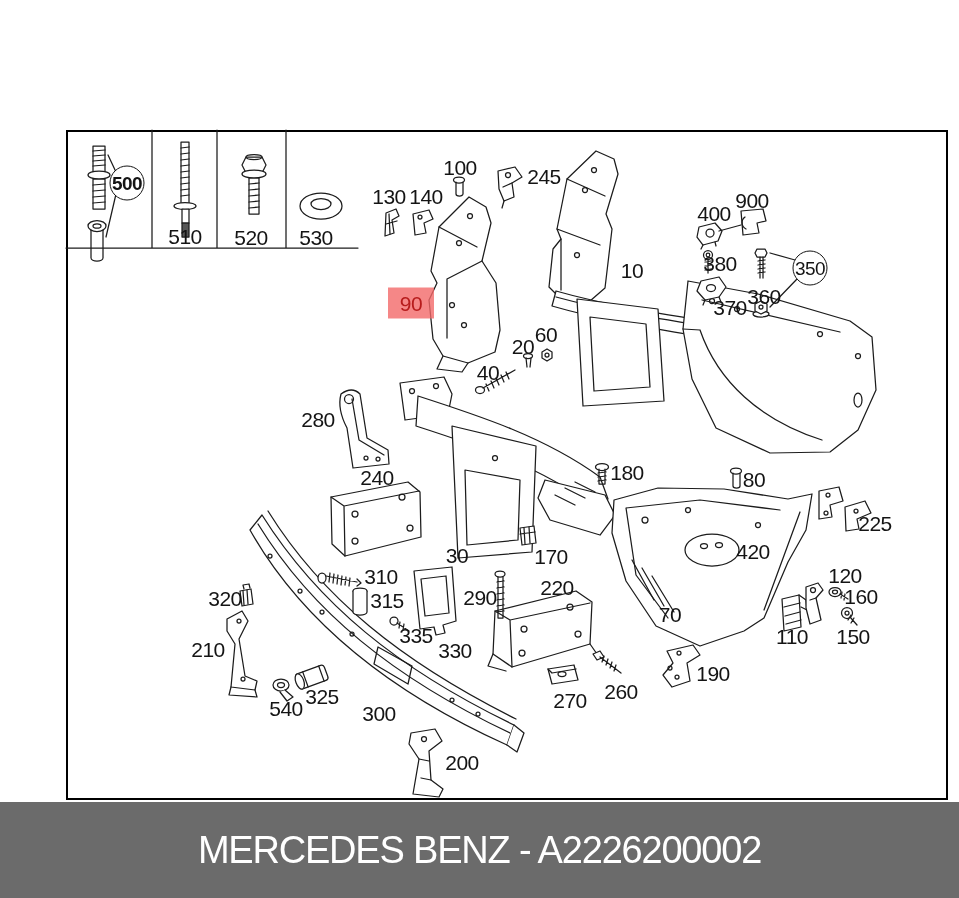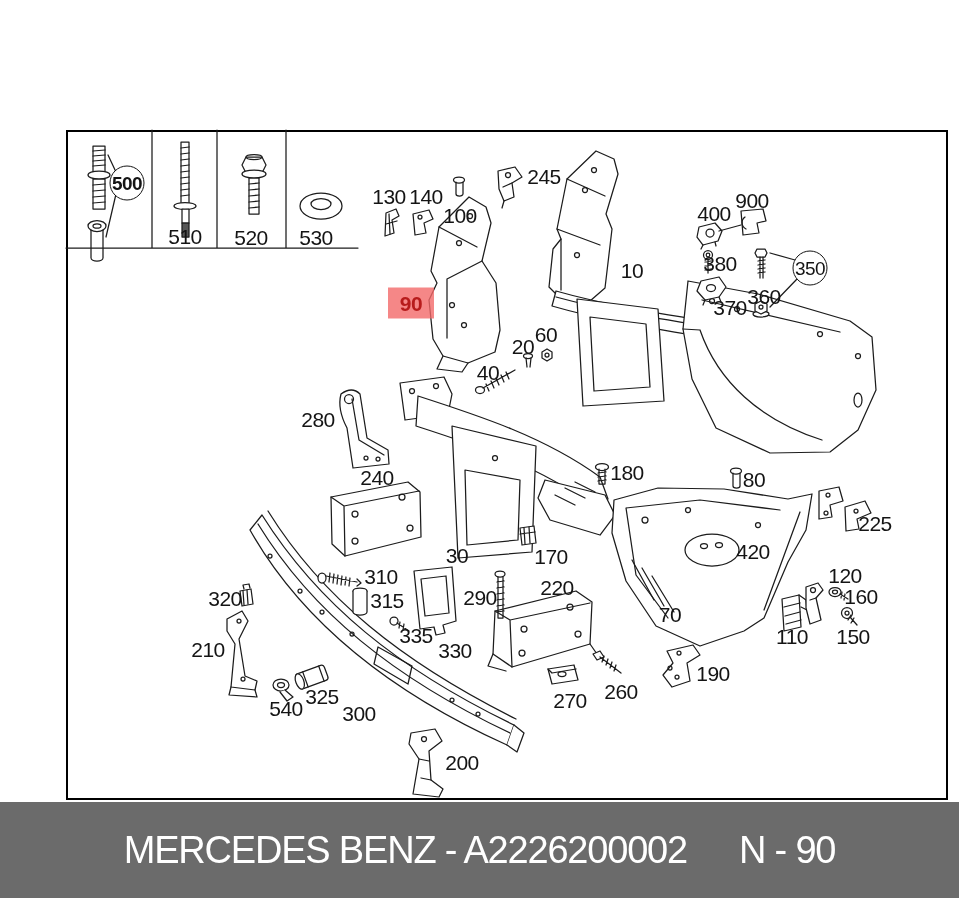--- a/index.html
+++ b/index.html
@@ -338,32 +338,32 @@
       <circle cx="424" cy="739" r="2.5"></circle>
     </g>
   </g>
 </svg>
 
 <div id="callouts">
     <div class="callout circled" style="left: 127px; top: 183px; font-weight: bold;">500</div>
     <div class="callout" style="left: 185px; top: 236px;">510</div>
     <div class="callout" style="left: 251px; top: 237px;">520</div>
     <div class="callout" style="left: 316px; top: 237px;">530</div>
-    <div class="callout" style="left: 460px; top: 167px; margin-top: 48px;">100</div>
+    <div class="callout" style="left: 460px; top: 167px;">100</div>
     <div class="callout" style="left: 544px; top: 176px;">245</div>
     <div class="callout" style="left: 389px; top: 196px;">130</div>
     <div class="callout" style="left: 426px; top: 196px;">140</div>
     <div class="callout" style="left: 632px; top: 238px; margin-top: 32px;">10</div>
     <div class="callout" style="left: 714px; top: 213px;">400</div>
     <div class="callout" style="left: 752px; top: 200px;">900</div>
     <div class="callout" style="left: 720px; top: 263px;">380</div>
     <div class="callout circled" style="left: 810px; top: 268px;">350</div>
     <div class="callout" style="left: 764px; top: 296px;">360</div>
     <div class="callout" style="left: 730px; top: 307px;">370</div>
-    <div class="callout highlighted" style="left: 411px; top: 303px; font-weight: bold;">90</div>
+    <div class="callout highlighted" style="left: 411px; top: 303px;">90</div>
     <div class="callout" style="left: 546px; top: 334px;">60</div>
     <div class="callout" style="left: 523px; top: 346px;">20</div>
     <div class="callout" style="left: 488px; top: 372px;">40</div>
     <div class="callout" style="left: 318px; top: 419px;">280</div>
     <div class="callout" style="left: 377px; top: 477px;">240</div>
     <div class="callout" style="left: 627px; top: 472px;">180</div>
     <div class="callout" style="left: 754px; top: 479px;">80</div>
     <div class="callout" style="left: 875px; top: 523px;">225</div>
     <div class="callout" style="left: 457px; top: 555px;">30</div>
     <div class="callout" style="left: 534px; top: 556px; margin-left: 17px;">170</div>
@@ -376,23 +376,22 @@
     <div class="callout" style="left: 225px; top: 598px;">320</div>
     <div class="callout" style="left: 416px; top: 635px;">335</div>
     <div class="callout" style="left: 455px; top: 650px;">330</div>
     <div class="callout" style="left: 670px; top: 614px;">70</div>
     <div class="callout" style="left: 861px; top: 596px;">160</div>
     <div class="callout" style="left: 792px; top: 636px;">110</div>
     <div class="callout" style="left: 853px; top: 636px;">150</div>
     <div class="callout" style="left: 208px; top: 649px;">210</div>
     <div class="callout" style="left: 286px; top: 708px;">540</div>
     <div class="callout" style="left: 322px; top: 696px;">325</div>
-    <div class="callout" style="left: 359px; top: 713px;">300</div>
+    <div class="callout" style="left: 379px; top: 713px;">300</div>
     <div class="callout" style="left: 570px; top: 700px;">270</div>
     <div class="callout" style="left: 621px; top: 691px;">260</div>
     <div class="callout" style="left: 713px; top: 673px;">190</div>
     <div class="callout" style="left: 462px; top: 762px;">200</div>
   </div>
 
 <div class="footer">
   <span>MERCEDES BENZ - A2226200002</span>
-  <span>N - 90</span>
 </div>
 
 </body></html>

